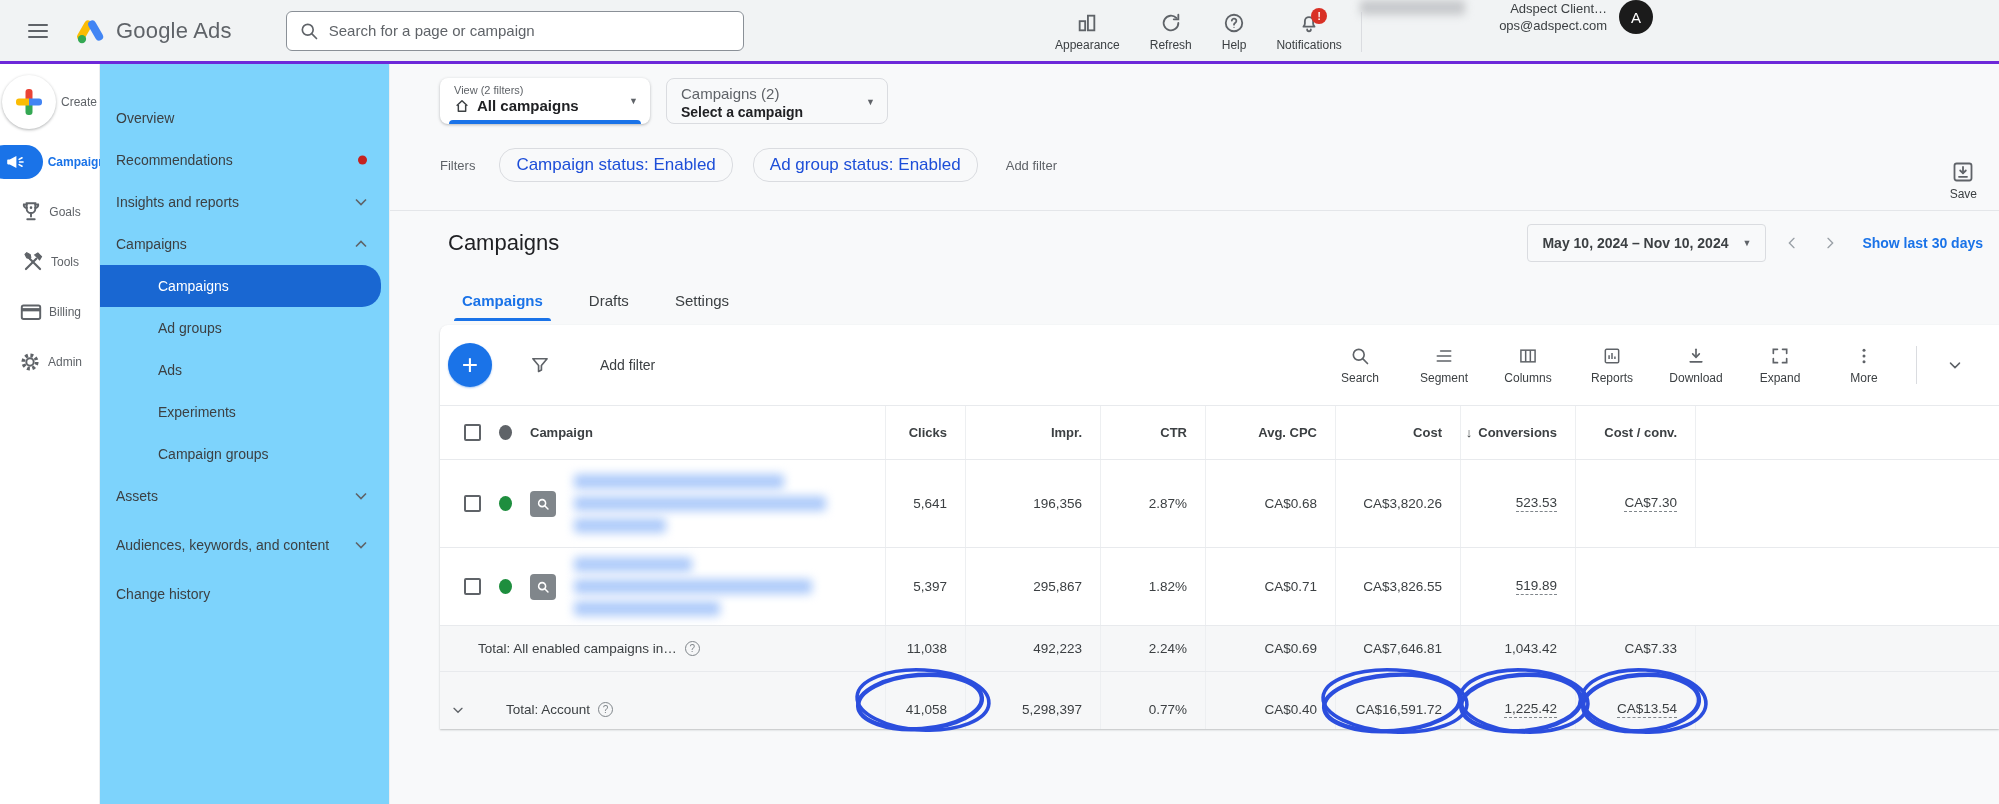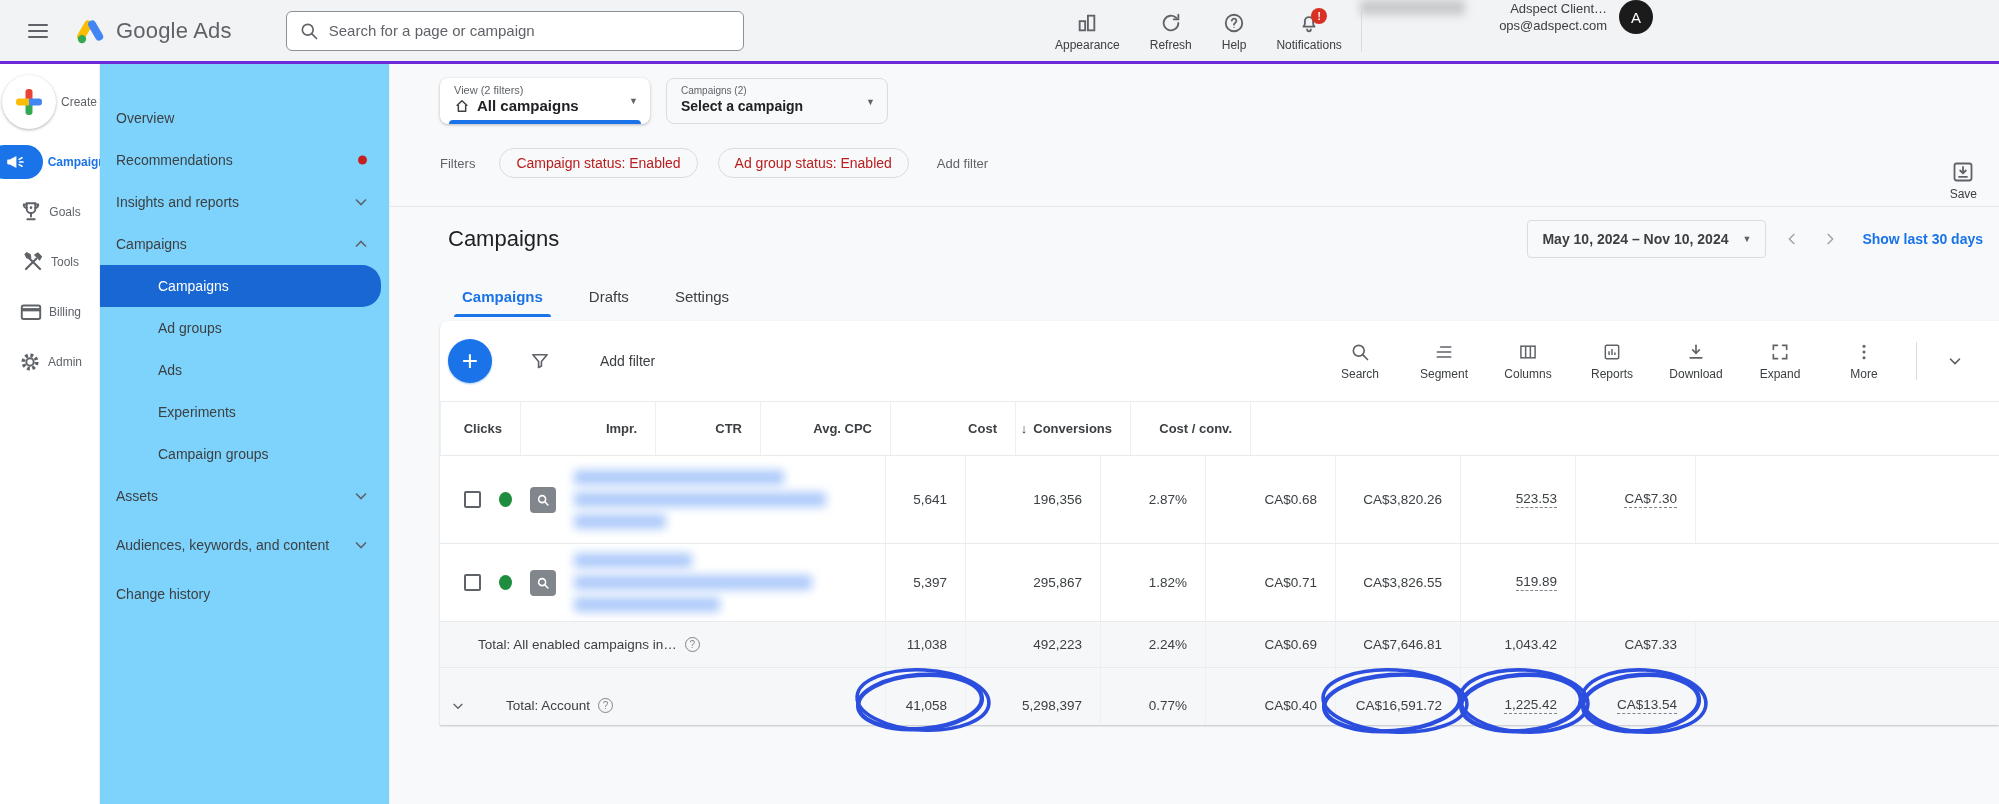--- a/index.html
+++ b/index.html
@@ -68,27 +68,27 @@
   .main { flex:1; position:relative; background:#f8f9fa; }
   .controls-row { display:flex; gap:16px; padding:14px 0 0 50px; }
   .view-card { width:210px; height:46px; background:#fff; border-radius:8px;
     box-shadow:0 1px 3px rgba(60,64,67,.35); padding:6px 12px 0 14px; position:relative; cursor:pointer; }
   .view-card .mini { font-size:11px; color:#5f6368; }
   .view-card .val { display:flex; align-items:center; gap:7px; font-size:15px; font-weight:bold; color:#202124; margin-top:1px; }
   .view-card .caret { position:absolute; right:12px; top:18px; font-size:9px; color:#5f6368; }
   .blue-bar { position:absolute; left:9px; right:9px; bottom:0; height:4px; background:#1a73e8; border-radius:4px 4px 0 0; }
   .select-card { width:222px; height:46px; border:1px solid #dadce0; border-radius:8px;
     padding:6px 12px 0 14px; position:relative; cursor:pointer; }
-  .select-card .mini { font-size:10px; color:#5f6368; }
+  .select-card .mini { font-size:15px; color:#5f6368; }
   .select-card .val { font-size:14px; font-weight:bold; color:#202124; margin-top:2px; }
   .select-card .caret { position:absolute; right:12px; top:18px; font-size:9px; color:#5f6368; }
 
   .filters-section { border-bottom:1px solid #e4e6e9; padding:24px 0 28px 50px; display:flex; align-items:center; gap:20px; }
   .filters-label { font-size:13px; color:#5f6368; margin-right:4px; }
-  .chip { border:1px solid #dadce0; border-radius:16px; padding:6px 16px; font-size:14px; color:#b91c1c; cursor:pointer; }
+  .chip { border:1px solid #dadce0; border-radius:16px; padding:6px 16px; font-size:17px; color:#1d4ed8; cursor:pointer; }
   .add-filter-link { font-size:13px; color:#5f6368; margin-left:8px; cursor:pointer; }
   .save-ctl { position:absolute; top:96px; right:22px; display:flex; flex-direction:column;
     align-items:center; gap:3px; color:#5f6368; cursor:pointer; }
   .save-ctl .lbl { font-size:12px; color:#3c4043; }
 
   .page-head { height:64px; display:flex; align-items:center; padding:0 16px 0 58px; }
   .page-title { font-size:22px; color:#202124; font-weight:normal; }
   .head-right { margin-left:auto; display:flex; align-items:center; gap:14px; }
   .date-box { border:1px solid #dadce0; border-radius:4px; height:38px; display:flex; align-items:center;
     gap:14px; padding:0 14px; font-size:14px; color:#3c4043; font-weight:bold; cursor:pointer; }
@@ -501,20 +501,25 @@
           <div class="tool-divider"></div>
           <span class="collapse-btn">
             <svg width="18" height="18" viewBox="0 0 24 24" fill="none" stroke="currentColor" stroke-width="2" stroke-linecap="round">
                 <path d="m6 9.5 6 6 6-6"></path>
               </svg>
           </span>
         </div>
       </div>
 
       <div class="trow thead">
+        <div class="campaign-cell">
+          <span class="checkbox"></span>
+          <span class="status-dot dot-header"></span>
+          <span>Campaign</span>
+        </div>
         <div class="cell col-clicks">Clicks</div>
         <div class="cell col-impr">Impr.</div>
         <div class="cell col-ctr">CTR</div>
         <div class="cell col-cpc">Avg. CPC</div>
         <div class="cell col-cost">Cost</div>
         <div class="cell col-conv">
           <span class="sort-arrow">↓</span>
           <span>Conversions</span>
         </div>
         <div class="cell col-cpconv">Cost / conv.</div>

